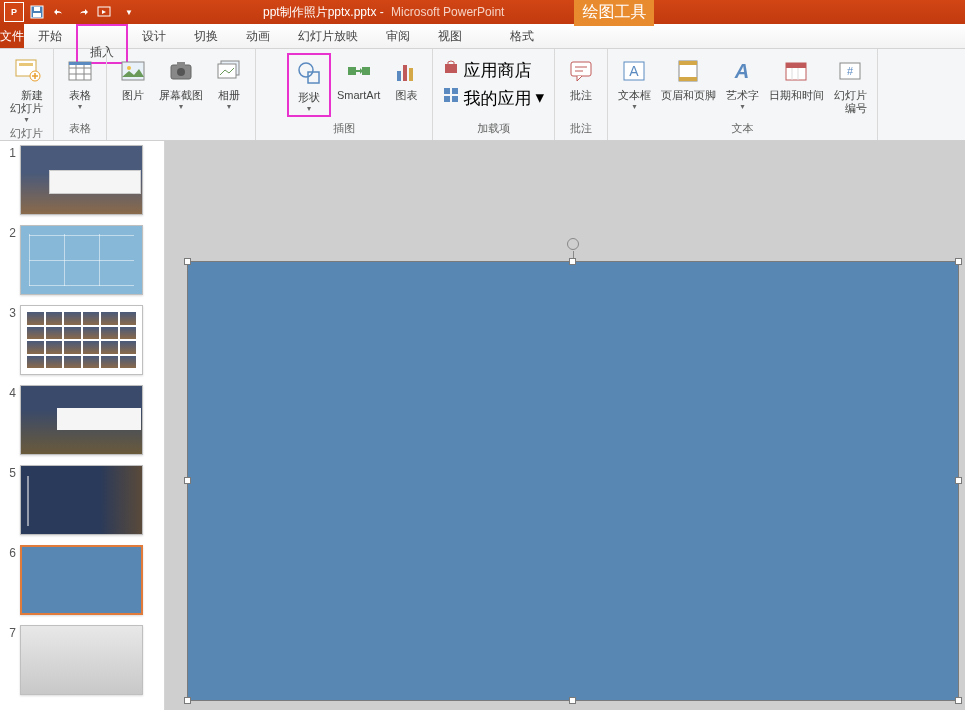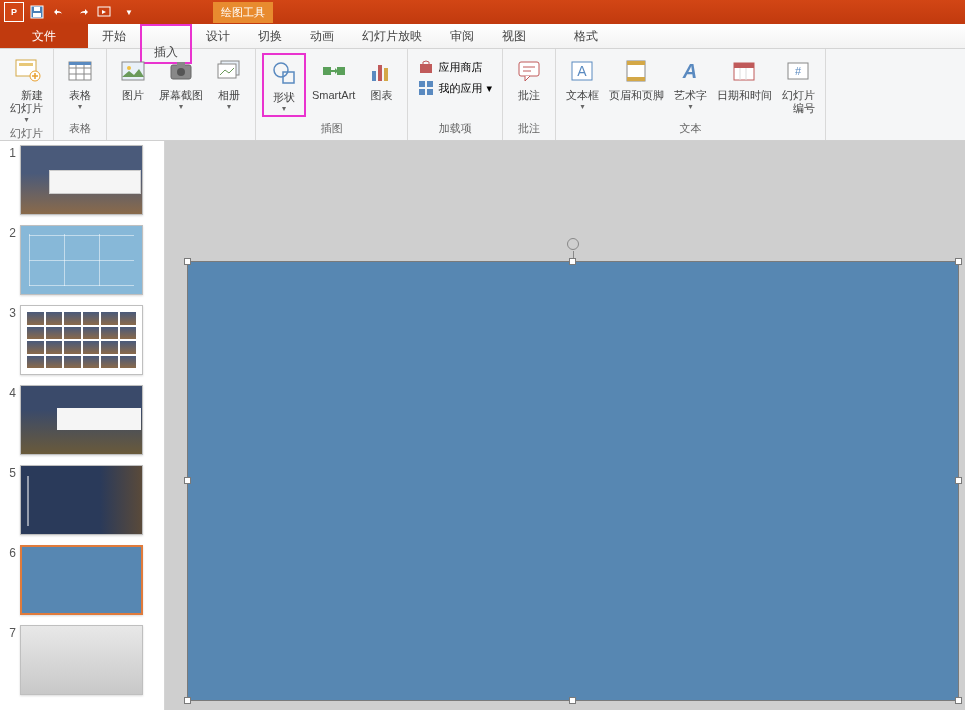--- a/index.html
+++ b/index.html
@@ -4,38 +4,38 @@
 <style>
 * { margin: 0; padding: 0; box-sizing: border-box; font-family: "Microsoft YaHei", SimSun, sans-serif; }
 body { width: 965px; height: 710px; background: #fff; overflow: hidden; font-size: 12px; }
 
 .titlebar { height: 24px; background: linear-gradient(#d24615, #c13a0e); display: flex; align-items: center; color: #fff; }
 .titlebar .qat { display: flex; align-items: center; padding: 0 4px; gap: 3px; }
 .titlebar .qat-btn { width: 20px; height: 20px; display: flex; align-items: center; justify-content: center; color: #fff; cursor: pointer; }
 .titlebar .app-icon { width: 20px; height: 20px; background: #d24615; border: 1px solid #fff; display: flex; align-items: center; justify-content: center; font-size: 9px; font-weight: bold; }
 .titlebar .title-text { flex: 0 0 auto; margin-left: 120px; font-size: 12px; color: #fff; }
 .titlebar .title-app { color: #f5d1c3; margin-left: 4px; }
-.titlebar .drawtools { margin-left: 70px; background: #e88b2f; padding: 3px 8px; font-size: 11px; }
+.titlebar .drawtools { margin-left: 70px; background: #e88b2f; padding: 3px 8px; font-size: 16px; }
 
 .menubar { height: 25px; background: linear-gradient(#fff, #f3f3f3); border-bottom: 1px solid #d4d4d4; display: flex; }
 .menubar .tab { padding: 4px 14px; font-size: 12px; color: #444; cursor: pointer; }
-.menubar .tab.file { background: #c13a0e; color: #fff; padding: 4px 32px; }
+.menubar .tab.file { background: #c13a0e; color: #fff; padding: 4px 0; }
 .menubar .tab.highlighted { border: 2px solid #e933cf; padding: 18px 12px; }
 
 .ribbon { height: 92px; background: #f5f6f7; border-bottom: 1px solid #d0d0d0; display: flex; }
 .rgroup { border-right: 1px solid #d9d9d9; padding: 4px 6px 1px; display: flex; flex-direction: column; }
 .rgroup .rbuttons { display: flex; flex: 1; align-items: flex-start; gap: 2px; }
 .rgroup .rlabel { text-align: center; font-size: 11px; color: #666; padding-bottom: 3px; }
 .rbtn { display: flex; flex-direction: column; align-items: center; justify-content: flex-start; padding: 2px 4px; cursor: pointer; min-width: 40px; }
 .rbtn .ricon { width: 32px; height: 32px; display: flex; align-items: center; justify-content: center; }
 .rbtn .rtext { font-size: 11px; color: #444; text-align: right; line-height: 13px; margin-top: 2px; }
 .rbtn .arrow { font-size: 8px; color: #666; }
-.rbtn.highlighted { border: 2px solid #e933cf; }
+.rbtn.highlighted { border: 2px solid #e933cf; margin-left: 25px; }
 .rstack { display: flex; flex-direction: column; gap: 1px; }
-.rstack .srow { display: flex; align-items: center; font-size: 11px; padding: 2px 4px; cursor: pointer; gap: 4px; }
+.rstack .srow { display: flex; align-items: flex-start; font-size: 17px; padding: 2px 4px; cursor: pointer; gap: 4px; }
 .sicon { width: 16px; height: 16px; display: inline-flex; align-items: center; justify-content: center; }
 
 .workspace { display: flex; height: 569px; }
 .slidepanel { width: 165px; background: #fff; border-right: 1px solid #d4d4d4; overflow-y: auto; padding: 4px 2px; }
 .slidethumb { display: flex; margin-bottom: 10px; }
 .slidethumb .num { width: 18px; font-size: 12px; color: #555; text-align: right; padding-top: 1px; padding-right: 4px; }
 .slidethumb .thumb { width: 123px; height: 70px; border: 1px solid #bfbfbf; background: #fff; position: relative; overflow: hidden; box-shadow: 0 1px 2px rgba(0,0,0,.15); }
 .slidethumb.selected .thumb { border: 2px solid #e07b3c; }
 .thumb.t1 { background: linear-gradient(#4a5a7a 40%, #8a6a4a); }
 .thumb.t1::after { content: ""; position: absolute; top: 24px; left: 28px; width: 90px; height: 22px; background: #f5f5f5; border: 1px solid #ccc; }
@@ -88,20 +88,23 @@
         </svg>
     </div>
     <div class="qat-btn">
       <svg width="18" height="14" viewBox="0 0 18 14">
           <rect x="1" y="2" width="12" height="9" fill="none" stroke="#fff"></rect>
           <path d="M5 5 L9 7 L5 9 Z" fill="#fff"></path>
         </svg>
     </div>
     <div class="qat-btn" style="font-size:8px;">▼</div>
   </div>
+  <span class="title-text">
+    <span>ppt制作照片pptx.pptx</span><span> - </span><span class="title-app">Microsoft PowerPoint</span>
+  </span>
   <span class="drawtools">绘图工具</span>
 </div>
 
 <div class="menubar">
   <div class="tab file">文件</div>
   <div class="tab">开始</div>
   <div class="tab highlighted">插入</div>
   <div class="tab">设计</div>
   <div class="tab">切换</div>
   <div class="tab">动画</div>

